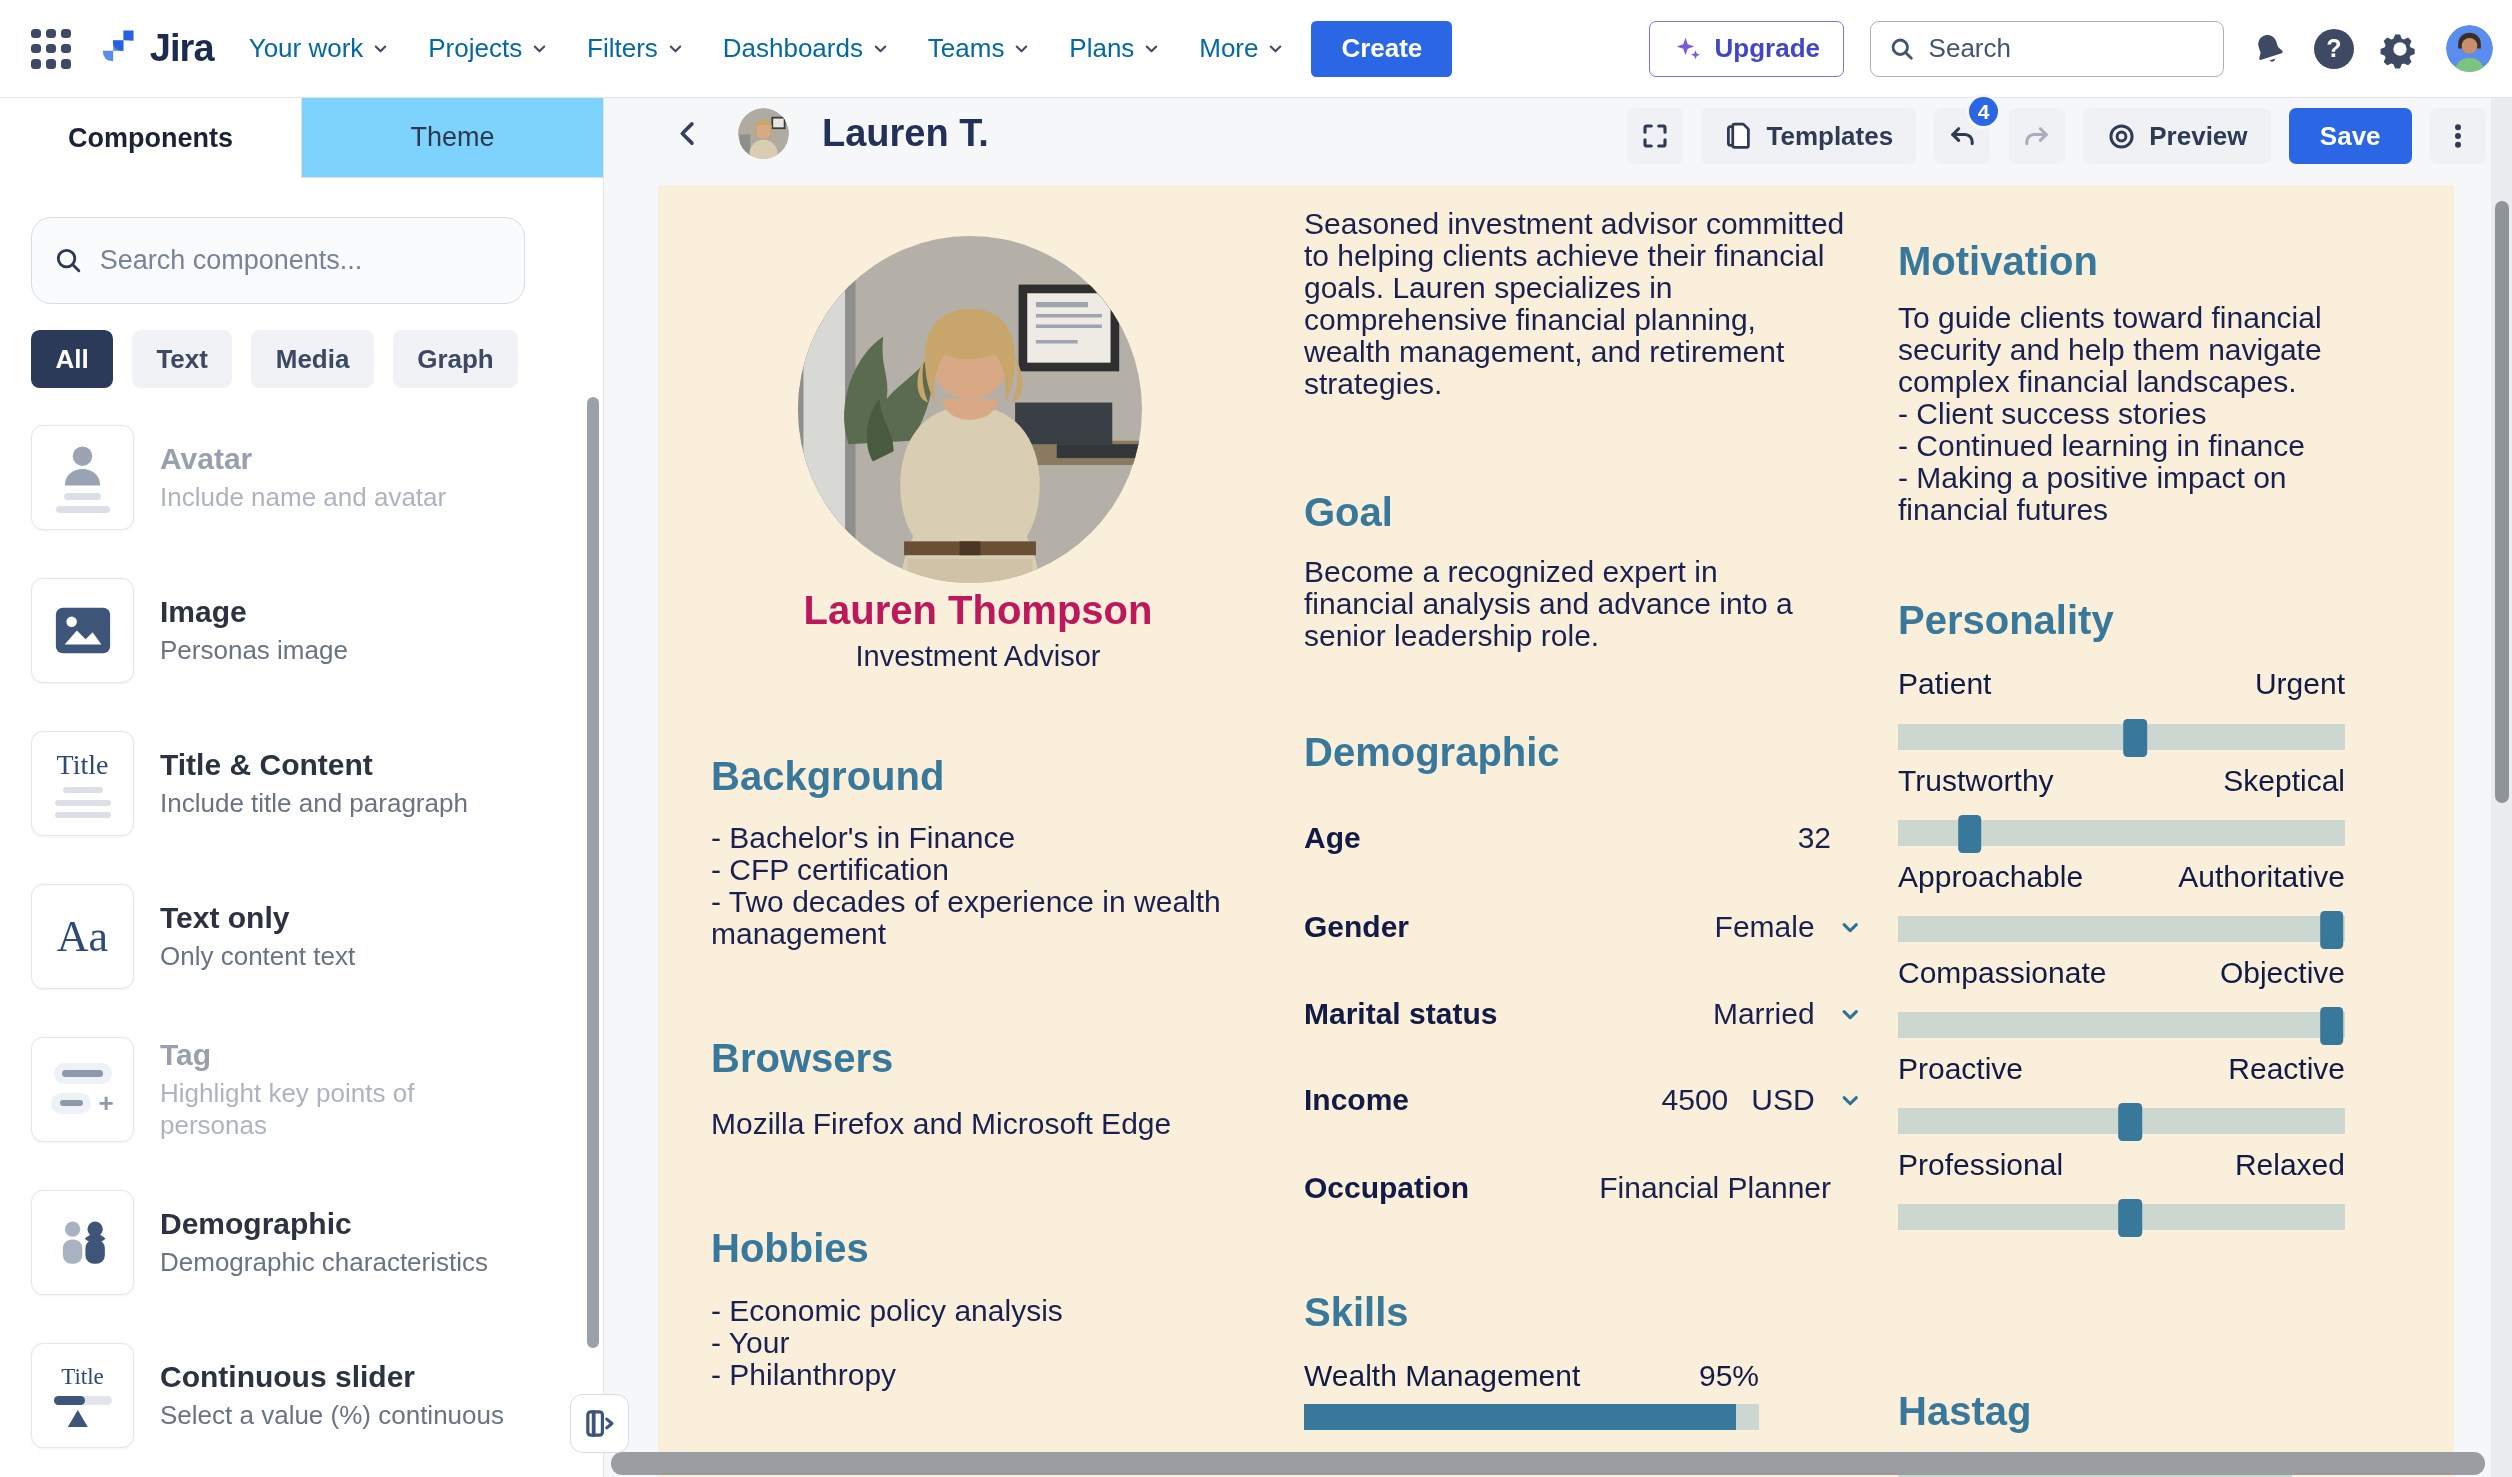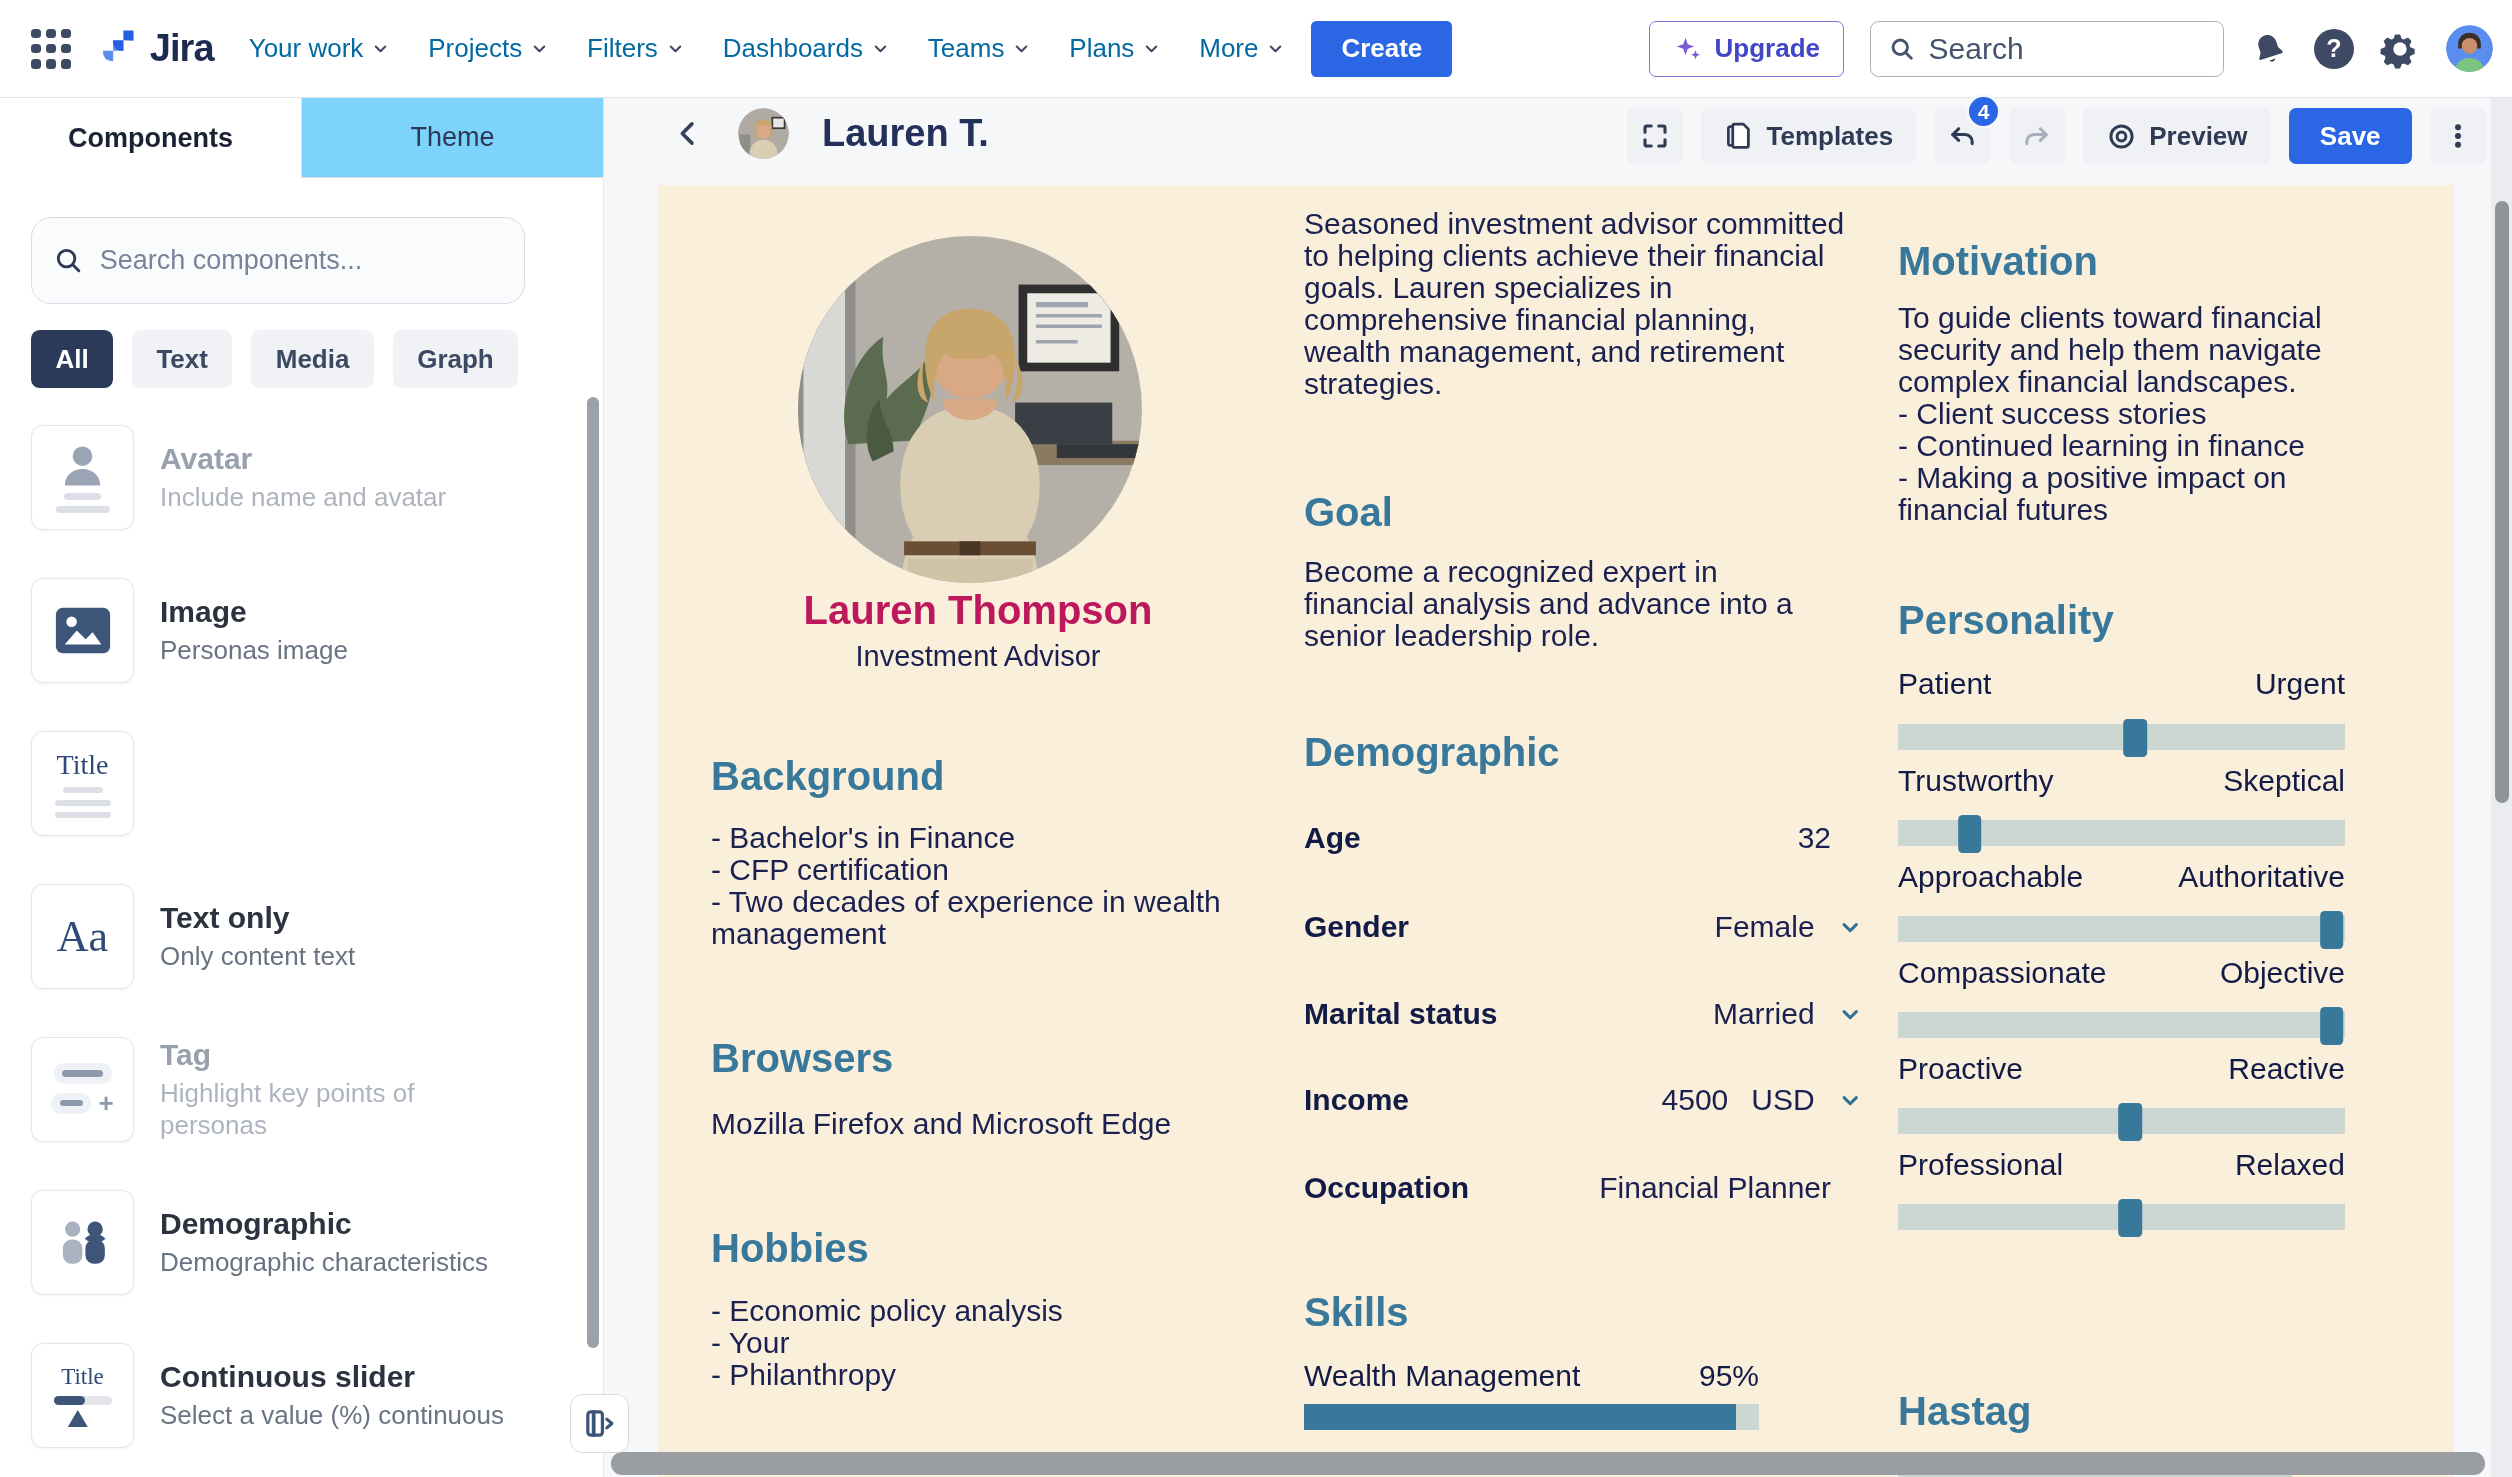--- a/index.html
+++ b/index.html
@@ -33,21 +33,21 @@
   .upgrade-btn {
     height:56px; padding:0 23px; background:#FFF; border:1.7px solid #8273D8; border-radius:7px;
     display:flex; align-items:center; gap:11.3px; color:#4146C8; font-size:26px; font-weight:600;
     cursor:pointer; font-family:inherit;
   }
   .nav-search {
     width:354px; height:56px; border:1.7px solid #ABB0BA; border-radius:8.7px; background:#FFF;
     display:flex; align-items:center; gap:12.2px; padding:0 17.4px;
   }
   .nav-search input {
-    border:none; outline:none; font-size:30px; color:#44546F; width:100%;
+    border:none; outline:none; font-size:26px; color:#44546F; width:100%;
     font-family:inherit; background:transparent;
   }
   .nav-search input::placeholder { color:#44546F; }
   .icon-btn { background:none; border:none; cursor:pointer; padding:0; }
   .help-circle {
     width:40px; height:40px; border-radius:50%; background:#3E4A63; color:#FFF;
     font-size:25px; font-weight:700; display:flex; align-items:center; justify-content:center;
   }
   .nav-avatar { width:47px; height:47px; border-radius:50%; overflow:hidden; cursor:pointer; }
 
@@ -424,20 +424,24 @@
         <div class="item-desc">Personas image</div>
       </div>
     </div>
 
     <div class="item">
       <div class="card">
         <div class="serif" style="font-size:28px;">Title</div>
         <div class="bar" style="width:40px;height:6.1px;"></div>
         <div class="bar" style="width:56px;height:6.1px;"></div>
         <div class="bar" style="width:56px;height:6.1px;"></div>
+      </div>
+      <div class="item-text">
+        <div class="item-title">Title &amp; Content</div>
+        <div class="item-desc">Include title and paragraph</div>
       </div>
     </div>
 
     <div class="item">
       <div class="card">
         <div class="serif" style="font-size:44px;">Aa</div>
       </div>
       <div class="item-text">
         <div class="item-title">Text only</div>
         <div class="item-desc">Only content text</div>

